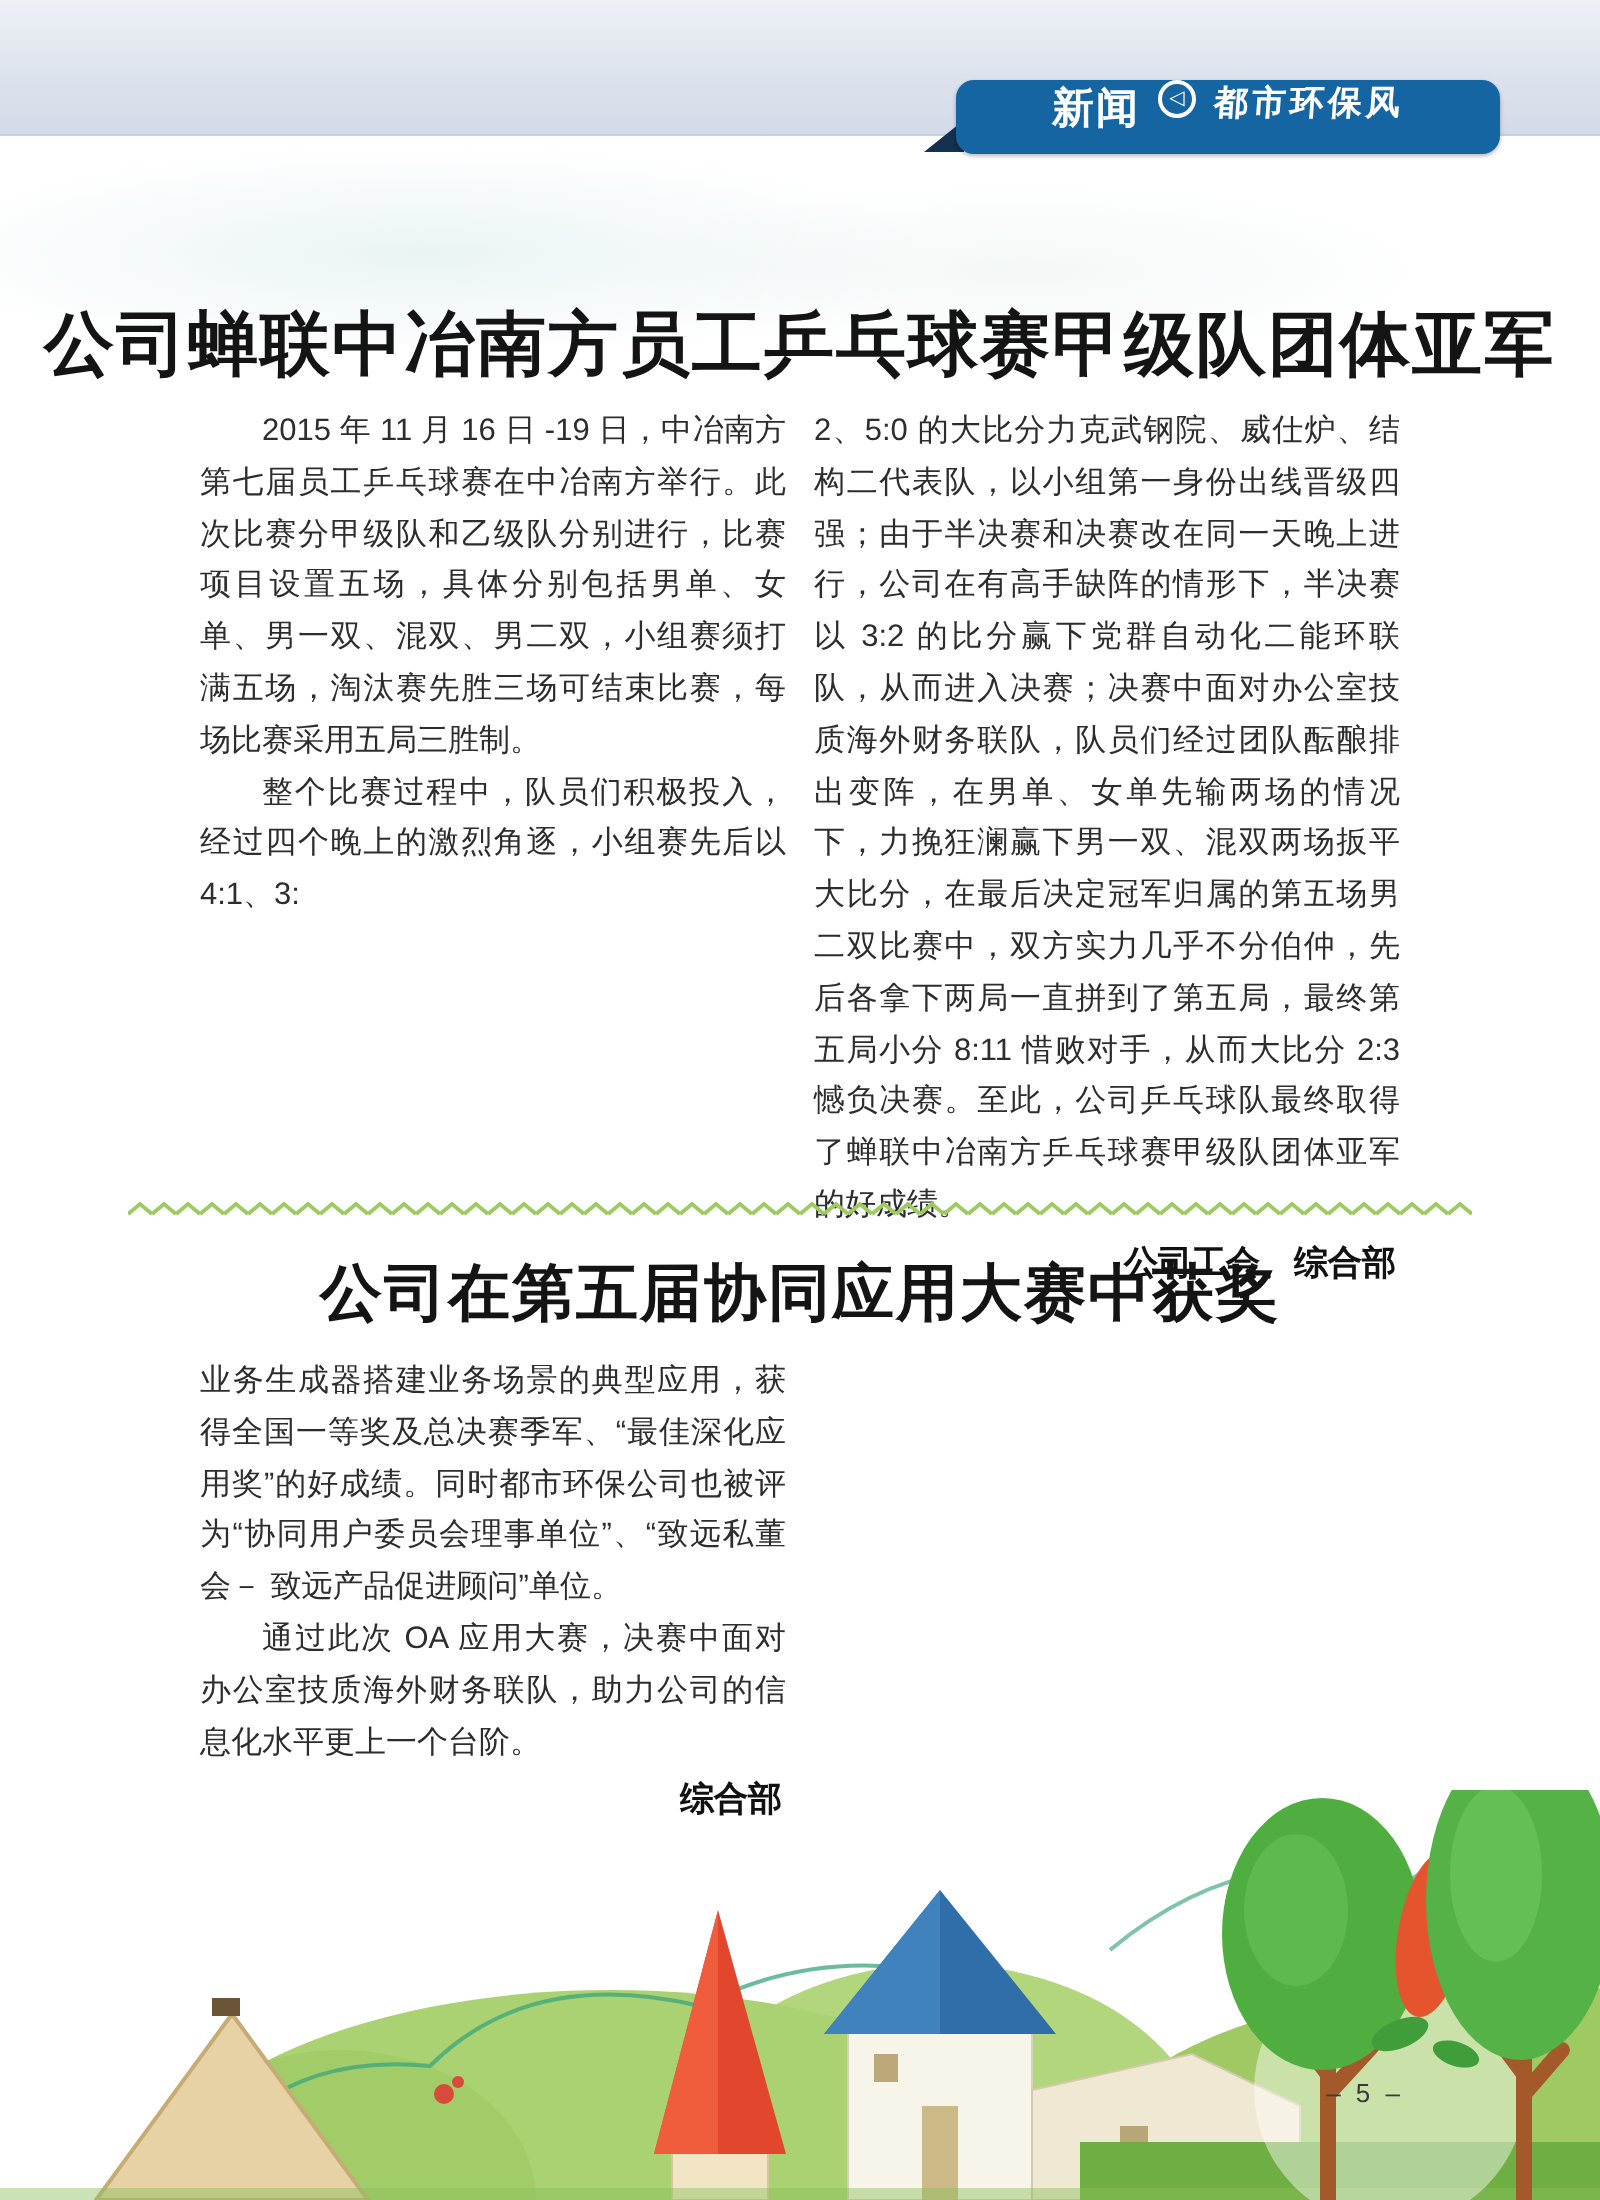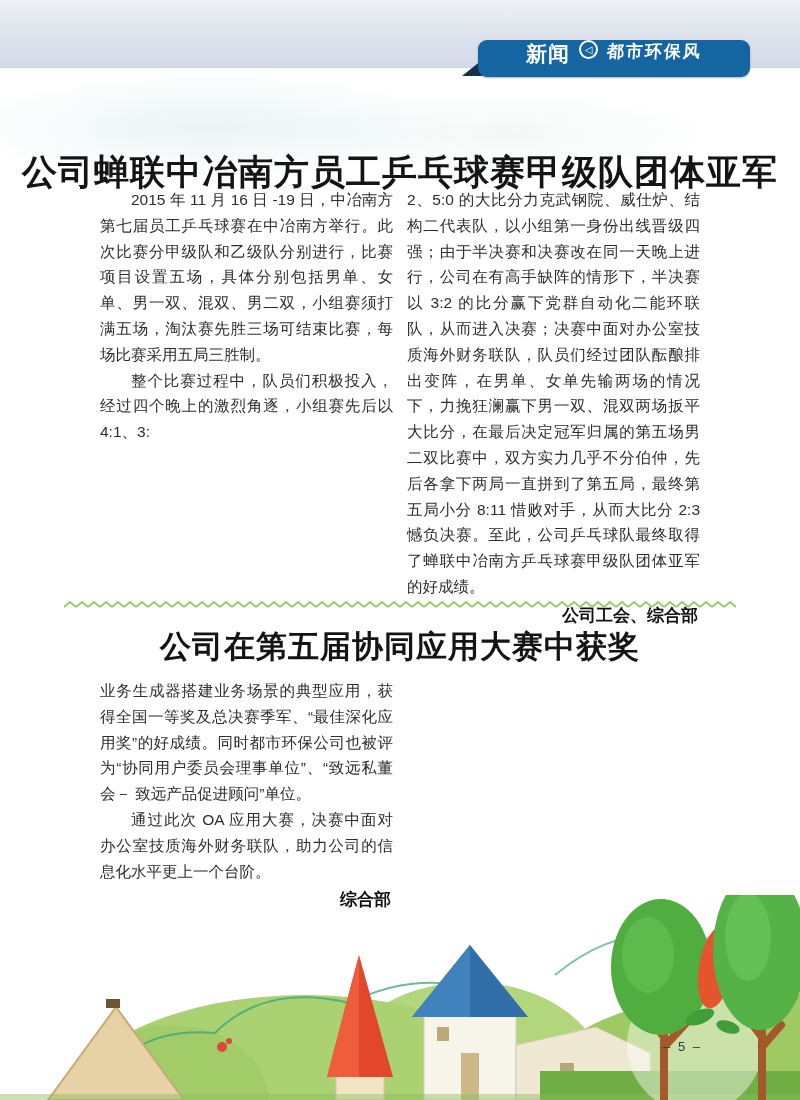--- a/index.html
+++ b/index.html
@@ -40,21 +40,21 @@
     background:radial-gradient(ellipse at 50% 50%, rgba(170,210,200,0.14), rgba(170,210,200,0) 70%); }
 
   
   .a-title {
     position:absolute; left:0; width:800px; text-align:center;
     color:#141414; font-weight:900; letter-spacing:1px;
   }
   .title1 { top:149px; font-size:35px; }
   .title2 { top:626px; font-size:31px; }
   .cols { position:absolute; left:100px; width:600px; display:flex; gap:14px; }
-  .cols1 { top:187px; }
+  .cols1 { top:203px; }
   .cols2 { top:678px; }
   .col { width:293px; font-size:15.5px; line-height:25.8px; color:#2d2d2d; text-align:justify; }
   .col p { margin:0; }
   .indent { text-indent:2em; }
   .byline { font-weight:bold; color:#111111; text-align:right; margin-top:3px; padding-right:2px; font-size:17px; }
 
   
   .divider { position:absolute; top:599px; left:64px; width:672px; height:10px; }
 
   

